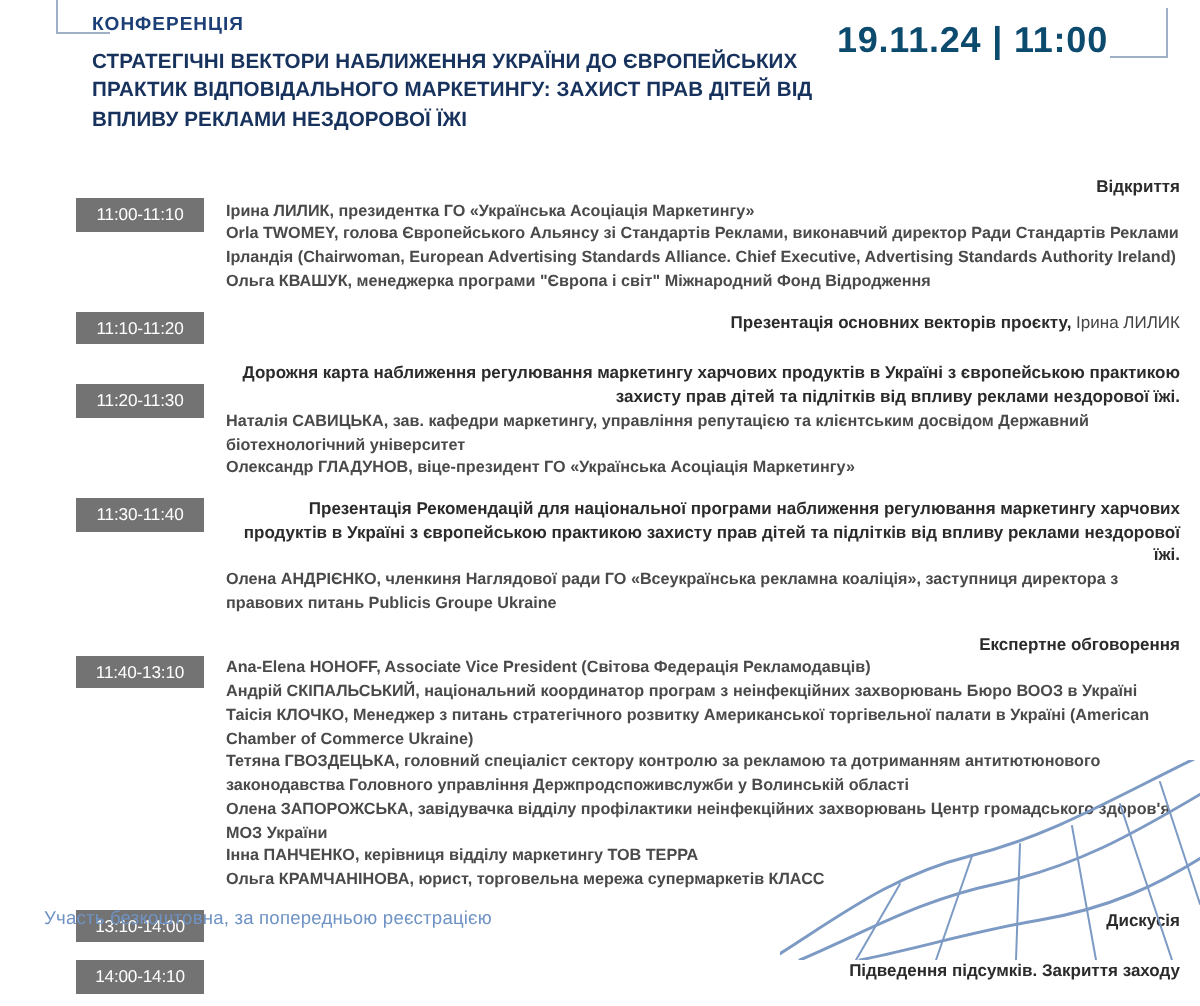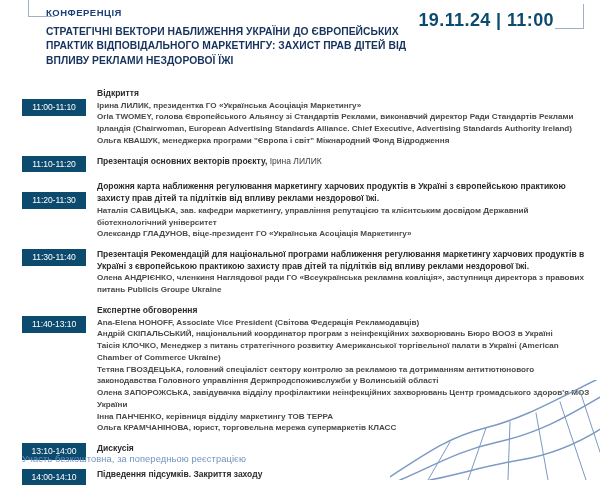--- a/index.html
+++ b/index.html
@@ -93,42 +93,44 @@
   }
   .row {
     display: flex;
     align-items: flex-start;
     padding: 0 10px 0 22px;
     margin-bottom: 9px;
   }
   .badge {
     flex: 0 0 auto;
     width: 64px;
-    background: #0c4a6e;
+    background: #737373;
     color: #ffffff;
     font-size: 8.6px;
     font-weight: normal;
     text-align: center;
     padding: 3px 0 3px 0;
     line-height: 1.25;
     letter-spacing: -0.1px;
     box-sizing: border-box;
     white-space: nowrap;
+    margin-left: 16px;
   }
   .row-body {
     flex: 1 1 auto;
     padding-left: 11px;
     min-width: 0;
   }
   .row-title {
     font-size: 8.5px;
     font-weight: bold;
     color: #2b2b2b;
     line-height: 1.38;
     margin: 0;
+    text-align: right;
   }
   .row-title .regular {
     font-weight: normal;
     color: #444;
   }
   .speaker {
     font-size: 8.1px;
     font-weight: bold;
     color: #4a4a4a;
     line-height: 1.45;

